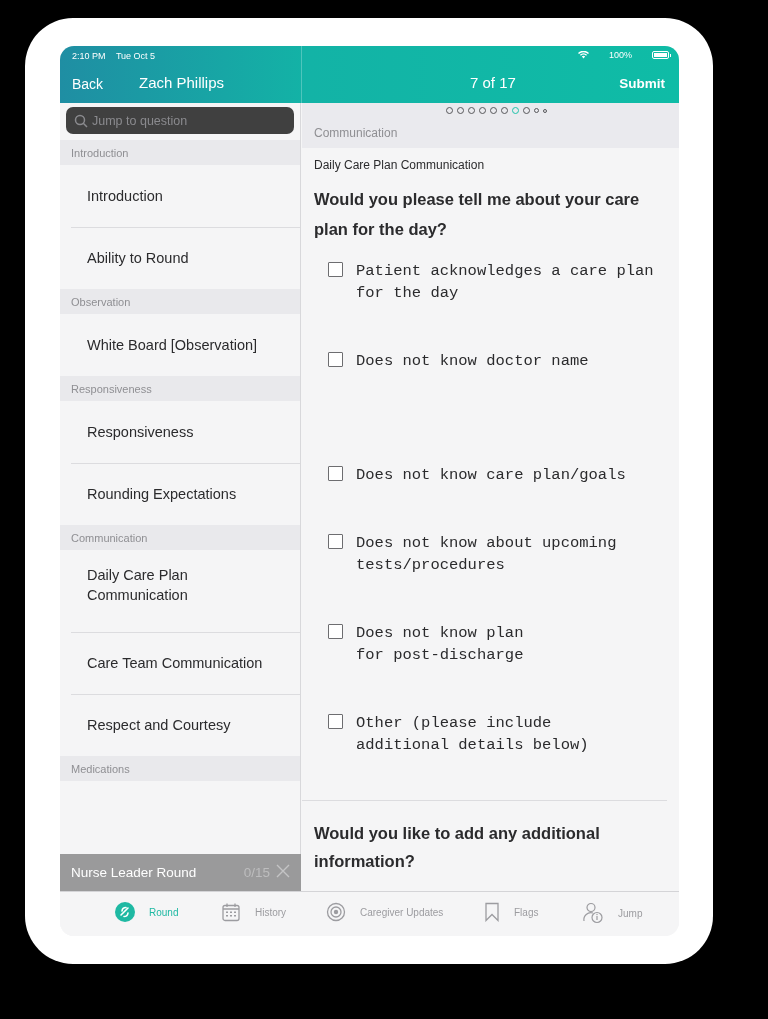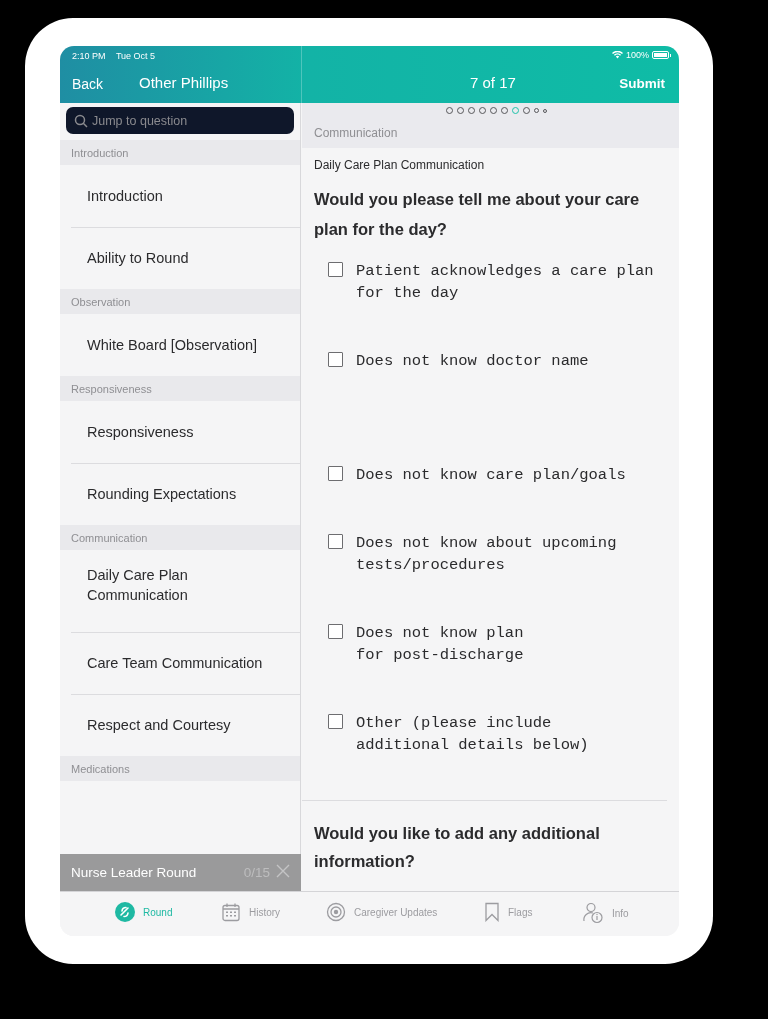--- a/index.html
+++ b/index.html
@@ -15,32 +15,32 @@
   }
   
   .header {
     position: absolute; left: 0; top: 0; width: 619px; height: 57px;
     background: linear-gradient(90deg, #1f8ea3 0%, #13b3a6 40%, #0fbca6 100%);
     color: #fff;
   }
   .header .divider { position: absolute; left: 241px; top: 0; width: 1px; height: 57px; background: rgba(255,255,255,0.25); }
   .status-left { position: absolute; left: 12px; top: 5px; font-size: 9px; }
   .status-left span { margin-right: 8px; }
-  .status-right { position: absolute; right: 10px; top: 4px; font-size: 9px; display: flex; align-items: center; gap: 3px; }
+  .status-right { position: absolute; right: 10px; top: 4px; font-size: 9px; display: flex; align-items: center; gap: 20px; }
   .battery { width: 17px; height: 8px; border: 1px solid #fff; border-radius: 2px; padding: 1px; position: relative; }
   .battery::after { content: ""; position: absolute; right: -3px; top: 2px; width: 1.5px; height: 3px; background: #fff; }
   .battery i { display: block; width: 100%; height: 100%; background: #fff; }
   .back-btn { position: absolute; left: 12px; top: 30px; font-size: 14px; cursor: pointer; }
   .patient-name { position: absolute; left: 79px; top: 28px; font-size: 15px; }
   .progress-count { position: absolute; left: 410px; top: 28px; font-size: 15px; }
   .submit-btn { position: absolute; right: 14px; top: 30px; font-size: 13.5px; font-weight: bold; cursor: pointer; }
 
   
   .sidebar { position: absolute; left: 0; top: 57px; width: 241px; height: 833px; background: #f5f5f6; border-right: 1px solid #d8d8db; overflow: hidden; }
-  .search { margin: 4px 6px 0 6px; height: 27px; background: #0f172a; border-radius: 7px; display: flex; align-items: center; padding-left: 8px; font-size: 12.5px; color: #8a8a8e; }
+  .search { margin: 4px 6px 0 6px; height: 27px; background: #404040; border-radius: 7px; display: flex; align-items: center; padding-left: 8px; font-size: 12.5px; color: #8a8a8e; }
   .search svg { margin-right: 4px; }
   .section-header { height: 25px; background: #e9e9ec; color: #8f8f93; font-size: 11px; padding-left: 11px; line-height: 26px; }
   .item { height: 62px; padding-left: 27px; display: flex; align-items: center; font-size: 14.5px; color: #2b2b2d; position: relative; cursor: pointer; }
   .item.tall { height: 82px; align-items: flex-start; padding-top: 15px; line-height: 20px; }
   .item + .item::before { content: ""; position: absolute; left: 11px; right: 0; top: 0; height: 1px; background: #dcdcdf; }
   .sidebar-spacer { height: 6px; }
 
   .round-bar { position: absolute; left: 0; top: 808px; width: 241px; height: 37px; background: #9a9a9b; color: #fff; display: flex; align-items: center; padding: 0 11px; font-size: 13.5px; }
   .round-bar .count { margin-left: auto; color: #bdbdbe; font-size: 13.5px; }
   .round-bar .close { margin-left: 6px; color: #bdbdbe; cursor: pointer; }
@@ -58,21 +58,21 @@
   .options { margin-top: 16px; padding: 0 12px; font-family: Liberation Mono, monospace; }
   .option { display: flex; align-items: flex-start; padding-left: 14px; margin-bottom: 0; font-size: 15.5px; color: #2b2b2d; line-height: 22px; cursor: pointer; }
   .checkbox { width: 15px; height: 15px; border: 1.4px solid #6d6d70; border-radius: 1px; flex: 0 0 auto; margin-top: 2px; margin-right: 13px; background: #fff; }
   .option-gap-2 { height: 46px; }
   .option-gap-1 { height: 46px; }
   .main-divider { margin: 0 12px 0 0; height: 1px; background: #dcdcdf; }
   .question2 { padding: 18px 12px 0 12px; font-size: 16.5px; font-weight: bold; color: #2b2b2d; line-height: 28px; }
 
   
   .tabbar { position: absolute; left: 0; top: 845px; width: 619px; height: 45px; background: #f5f5f6; border-top: 1px solid #d4d4d7; }
-  .tab { position: absolute; top: 10px; display: flex; align-items: center; gap: 8px; font-size: 10px; color: #9c9ca0; cursor: pointer; }
+  .tab { position: absolute; top: 10px; display: flex; align-items: center; gap: 14px; font-size: 10px; color: #9c9ca0; cursor: pointer; }
   .tab.active { color: #1fb9a3; }
 </style>
 </head>
 <body>
 
 <div class="device"></div>
 <div class="screen">
 
   <div class="header">
     <div class="divider"></div>
@@ -83,21 +83,21 @@
     <div class="status-right">
       <svg width="11" height="8" viewBox="0 0 11 8">
           <path d="M5.5 7.5 L3.8 5.6 A2.4 2.4 0 0 1 7.2 5.6Z M1.9 3.8 A5 5 0 0 1 9.1 3.8 L8.1 4.8 A3.6 3.6 0 0 0 2.9 4.8Z M0 2 A7.8 7.8 0 0 1 11 2 L10 3 A6.4 6.4 0 0 0 1 3Z" fill="#fff"></path>
         </svg>
       <span>100%</span>
       <span class="battery">
           <i></i>
         </span>
     </div>
     <div class="back-btn">Back</div>
-    <div class="patient-name">Other Phillips</div>
+    <div class="patient-name">Zach Phillips</div>
     <div class="progress-count">7 of 17</div>
     <div class="submit-btn">Submit</div>
   </div>
 
   <div class="sidebar">
     <div class="search">
       <svg width="14" height="14" viewBox="0 0 14 14">
           <circle cx="6" cy="6" r="4.5" stroke="#8a8a8e" stroke-width="1.5" fill="none"></circle>
           <line x1="9.3" y1="9.3" x2="13" y2="13" stroke="#8a8a8e" stroke-width="1.5"></line>
         </svg>
@@ -228,16 +228,16 @@
       <span>Flags</span>
     </div>
     <div class="tab" style="left:522px">
       <svg width="22" height="22" viewBox="0 0 22 22">
           <circle cx="9" cy="5.5" r="4" stroke="#9c9ca0" stroke-width="1.2" fill="none"></circle>
           <path d="M2 19 A7 7 0 0 1 11 11" stroke="#9c9ca0" stroke-width="1.2" fill="none"></path>
           <circle cx="15" cy="15.5" r="5" stroke="#9c9ca0" stroke-width="1.2" fill="#f5f5f6"></circle>
           <line x1="15" y1="14" x2="15" y2="18" stroke="#9c9ca0" stroke-width="1.2"></line>
           <circle cx="15" cy="12.5" r="0.7" fill="#9c9ca0"></circle>
         </svg>
-      <span>Info</span>
+      <span>Jump</span>
     </div>
   </div>
 </div>
 
 </body></html>

